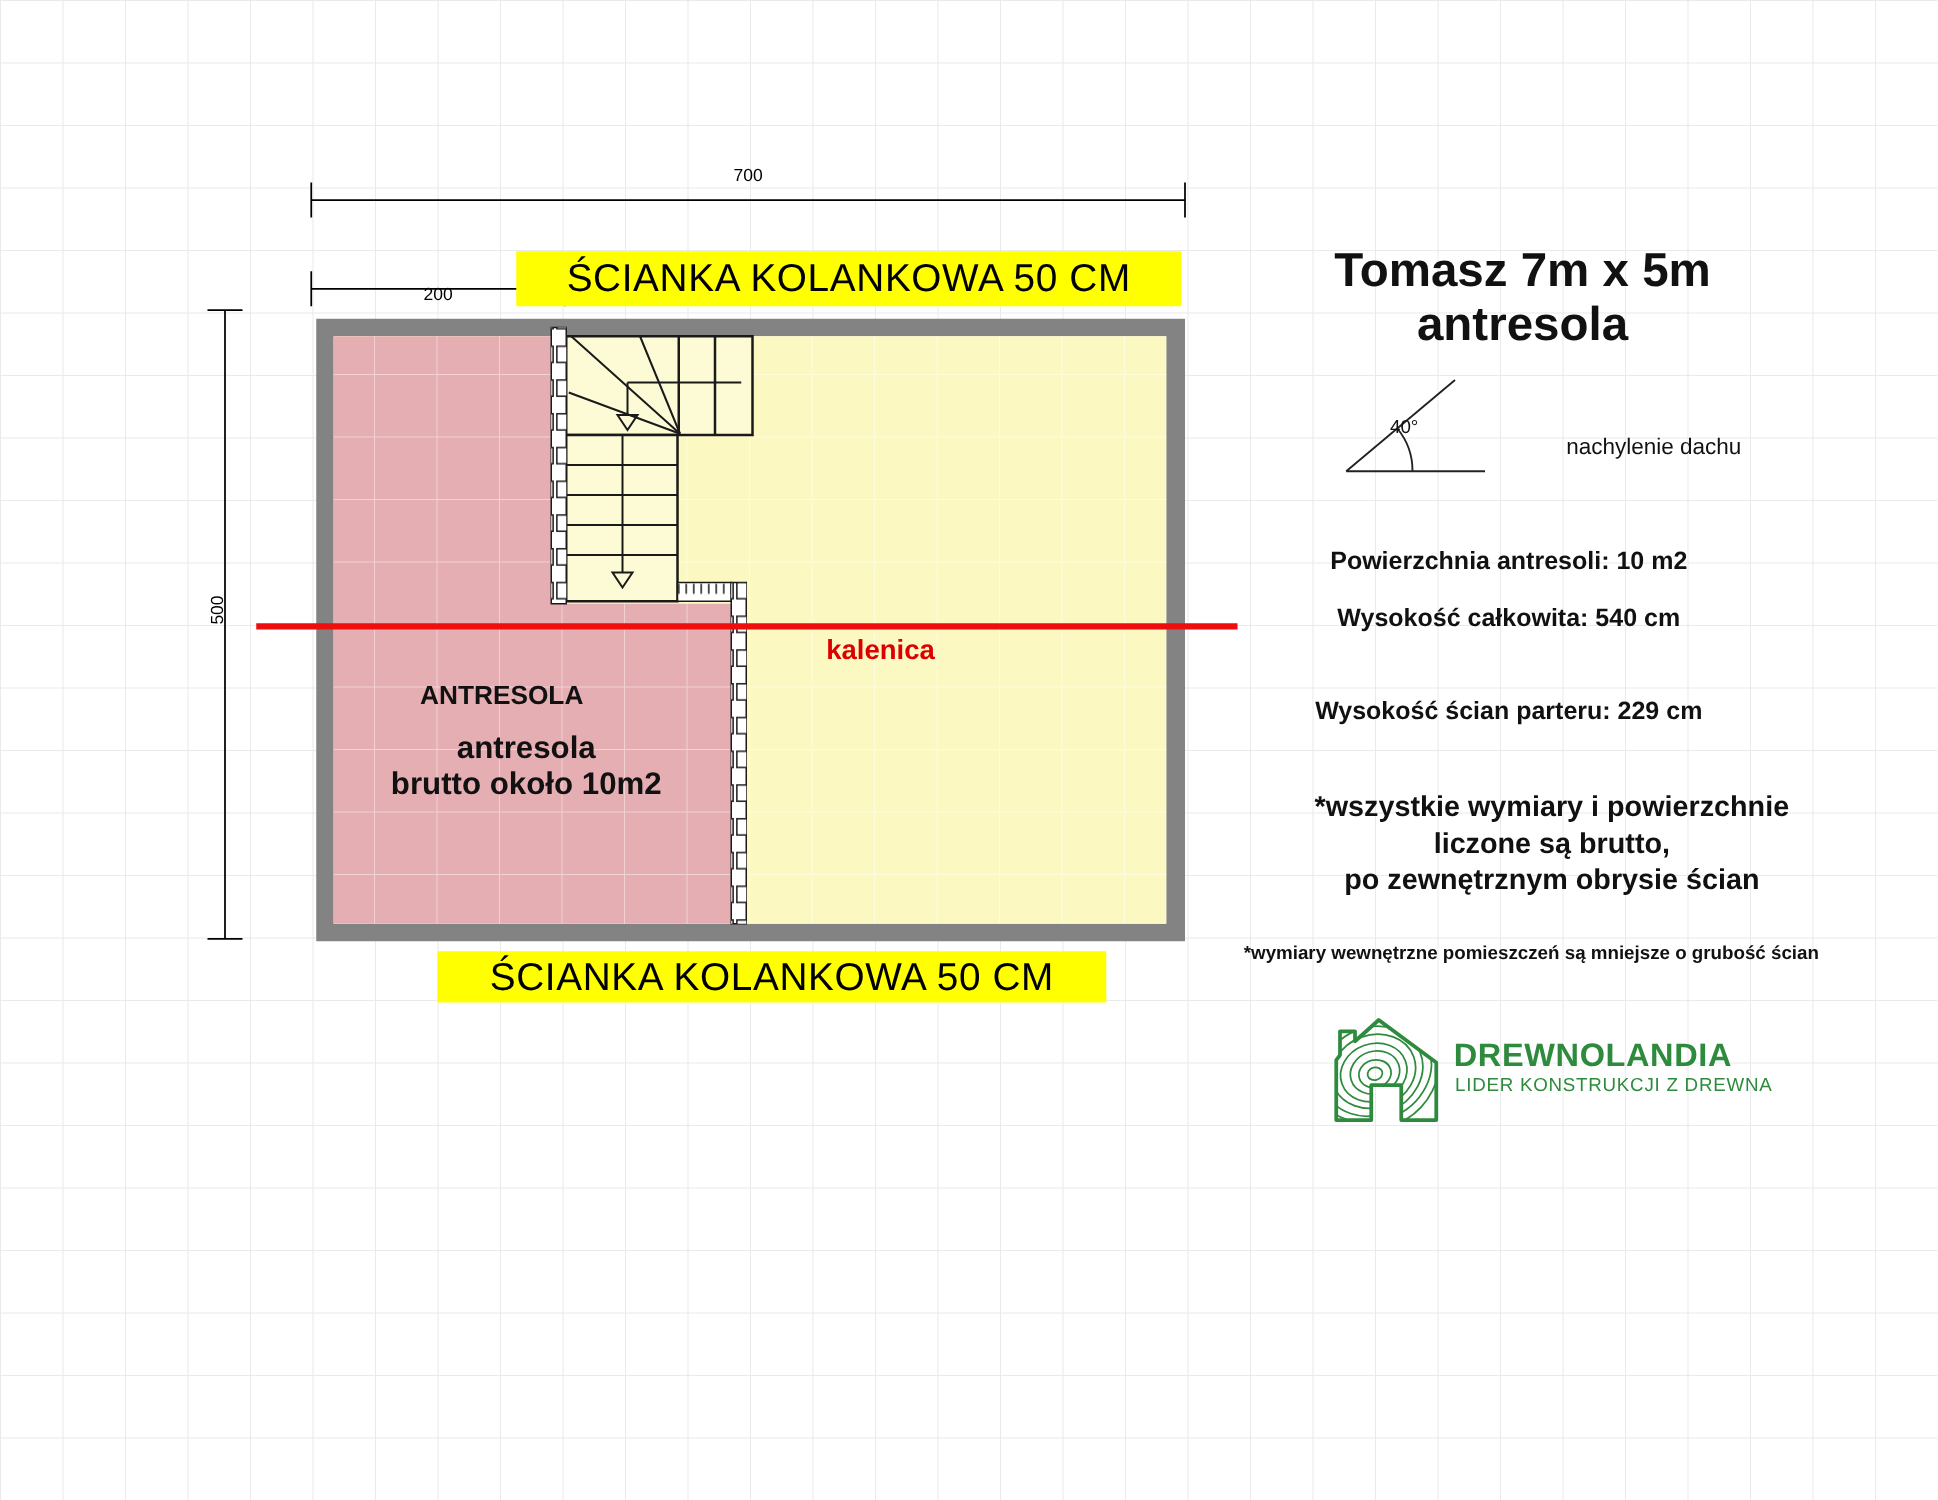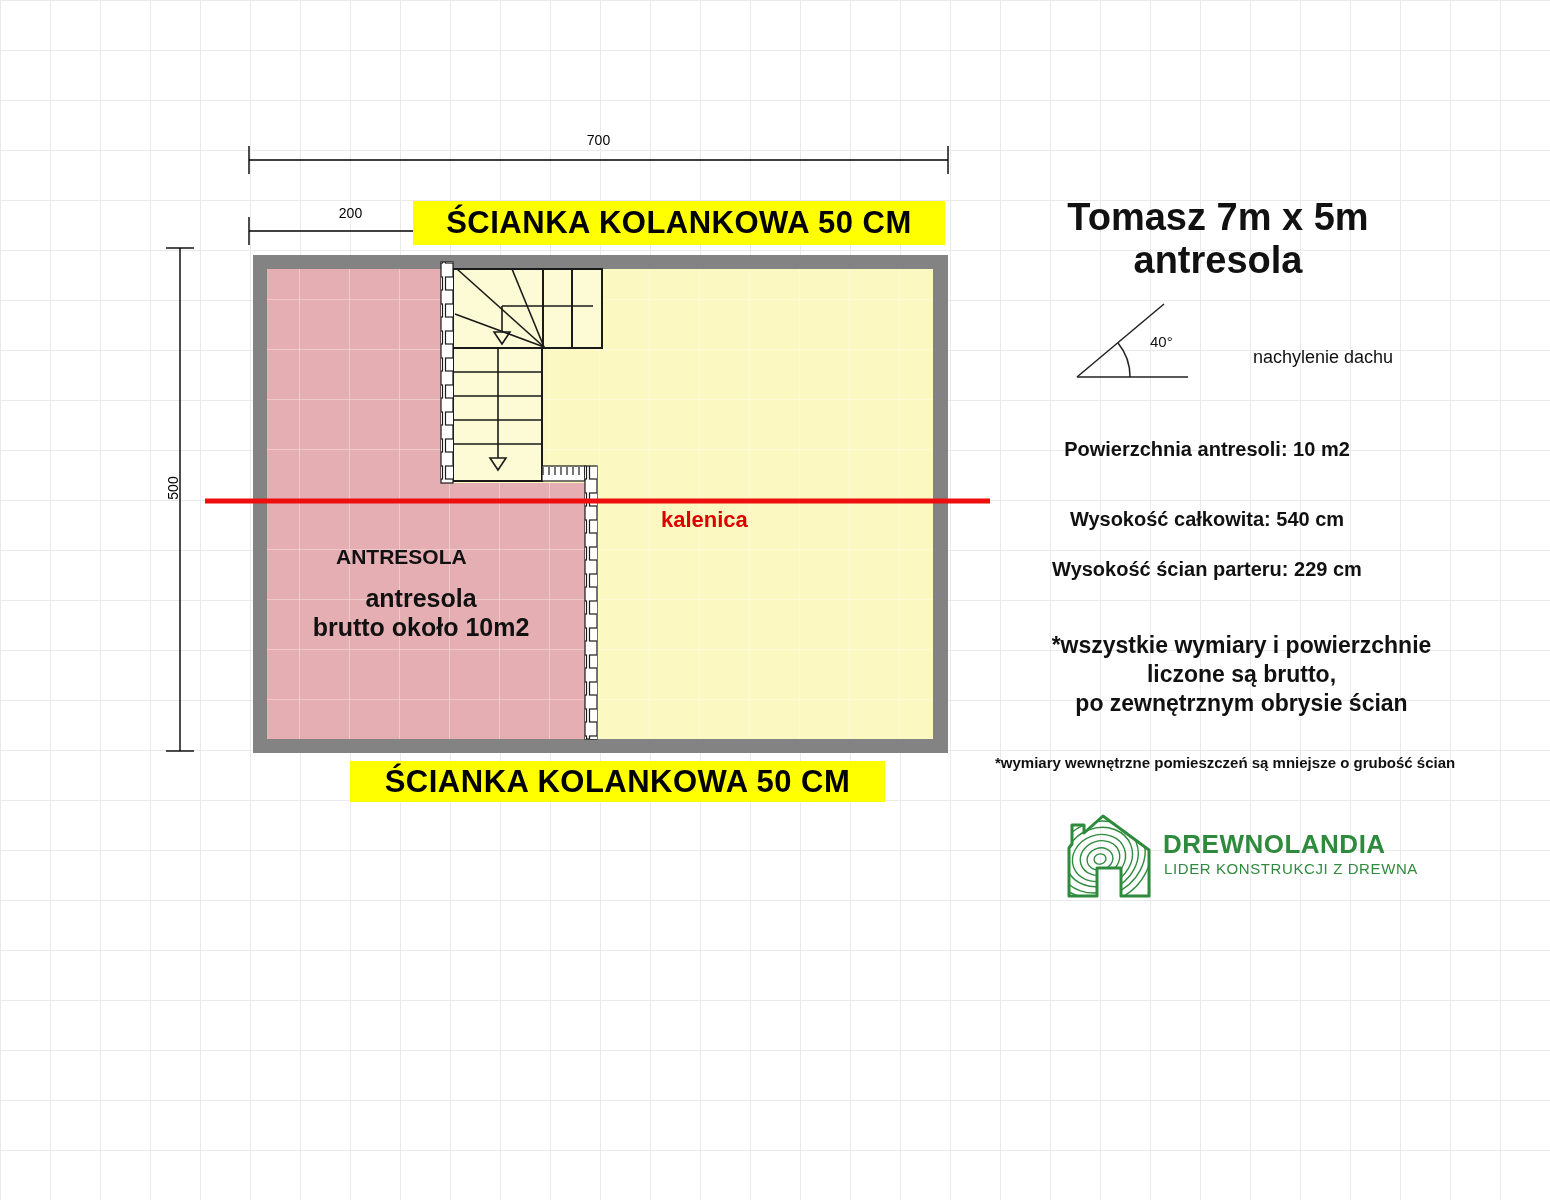--- a/index.html
+++ b/index.html
@@ -11,40 +11,40 @@
       linear-gradient(to bottom,#e9e9ee 1px,transparent 1px);
     background-size:50px 50px;
     font-family:"Liberation Sans",sans-serif;
     color:#111;
   }
   .abs{position:absolute;}
   svg{position:absolute;left:0;top:0;}
   .nw{white-space:nowrap;}
   .ctr{text-align:center;}
   .hl{
-    background:#ffff00;color:#000;font-weight:bold;font-size:31px;
+    background:#ffff00;color:#000;font-weight:normal;font-size:31px;
     display:flex;align-items:center;justify-content:center;
     letter-spacing:.5px;
   }
   .lbl-top{left:413px;top:201px;width:532px;height:44px;}
   .lbl-bottom{left:350px;top:761px;width:535px;height:41px;}
   .open-space{left:568px;top:391px;font-size:23px;font-weight:bold;}
   .kalenica{left:661px;top:507px;font-size:22px;font-weight:bold;color:#dd0000;}
   .antresola-cap{left:336px;top:545px;font-size:21px;font-weight:bold;}
   .mezz{left:296px;top:584px;width:250px;font-size:25px;font-weight:bold;line-height:29px;}
   .dim{font-size:14px;color:#000;}
   .dim-700{left:249px;top:132px;width:699px;}
-  .dim-200{left:249px;top:205px;width:203px;}
+  .dim-200{left:249px;top:227px;width:203px;}
   .dim-500{left:146px;top:480px;width:54px;transform:rotate(-90deg);transform-origin:center;}
   .title{left:1052px;top:184px;width:332px;font-size:38px;font-weight:bold;line-height:43px;margin-top:12px;}
-  .angle-lbl{left:1150px;top:333px;font-size:15px;}
+  .angle-lbl{left:1112px;top:333px;font-size:15px;}
   .nachylenie{left:1253px;top:347px;font-size:18px;}
   .specs div{font-size:20px;font-weight:bold;}
   .spec-1{left:1032px;top:438px;width:350px;}
-  .spec-2{left:1032px;top:484px;width:350px;margin-top:24px;}
+  .spec-2{left:1032px;top:484px;width:350px;}
   .spec-3{left:1032px;top:558px;width:350px;}
   .note{left:1031px;top:631px;width:421px;font-size:23px;font-weight:bold;line-height:29px;}
   .footnote{left:995px;top:754px;font-size:15px;font-weight:bold;}
   .logo-name{left:1163px;top:829px;font-size:26px;font-weight:bold;color:#2e8b3d;letter-spacing:.5px;}
   .logo-tag{left:1164px;top:860px;font-size:15px;color:#2e8b3d;letter-spacing:.6px;}
 </style>
 </head>
 <body>
 
 <div class="stage">

